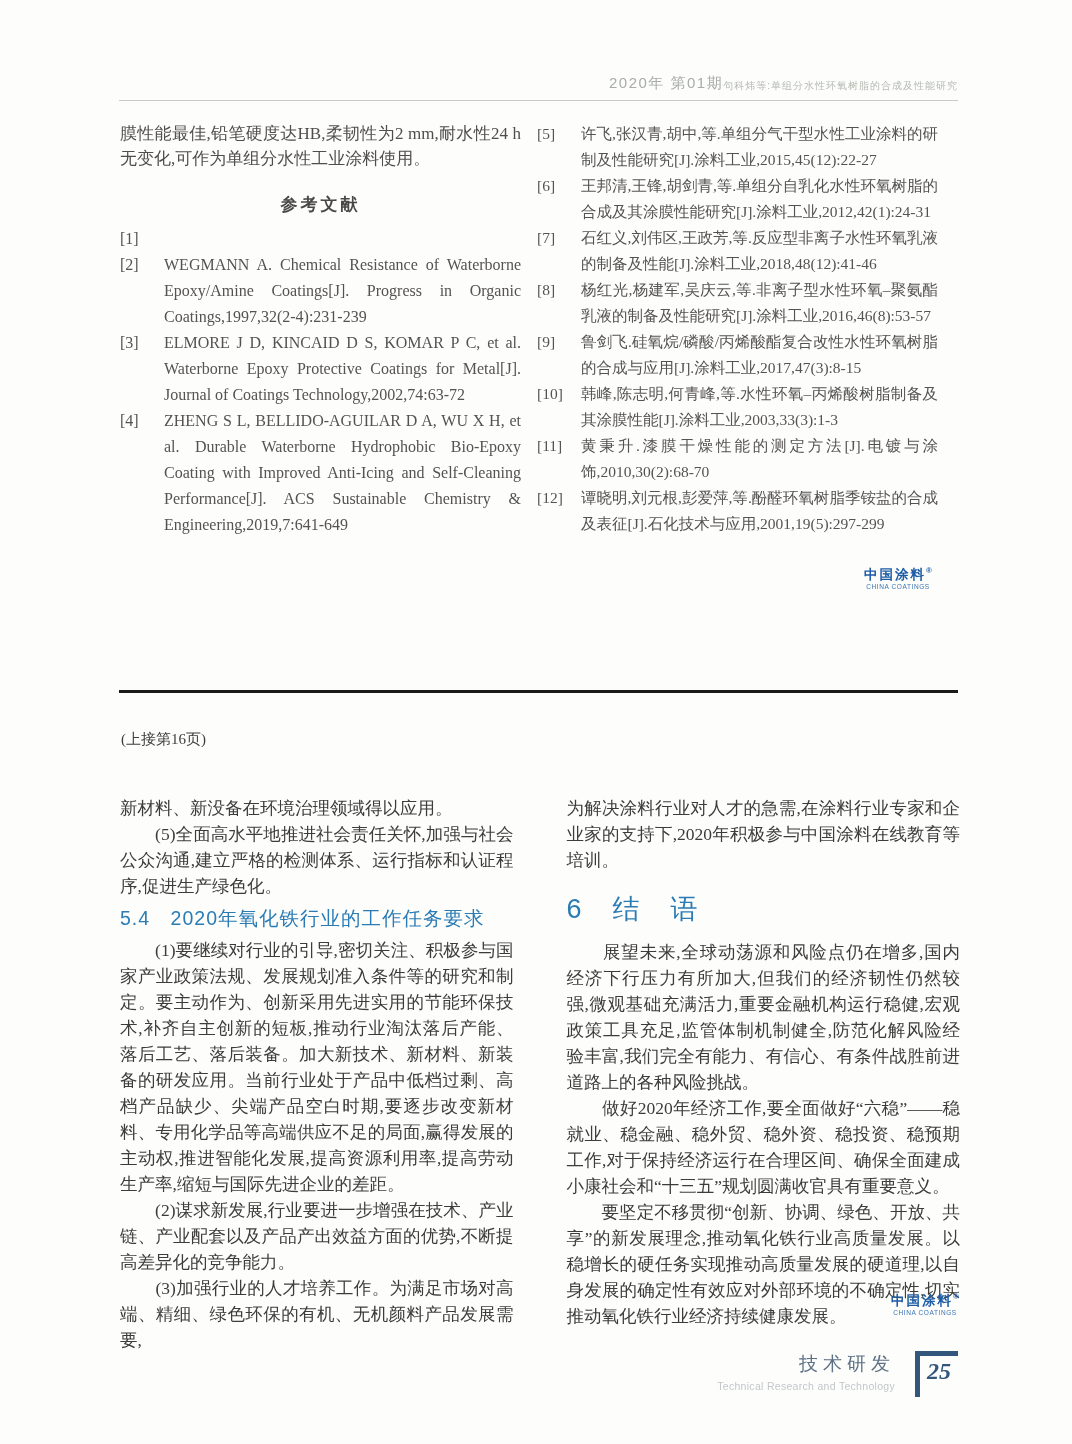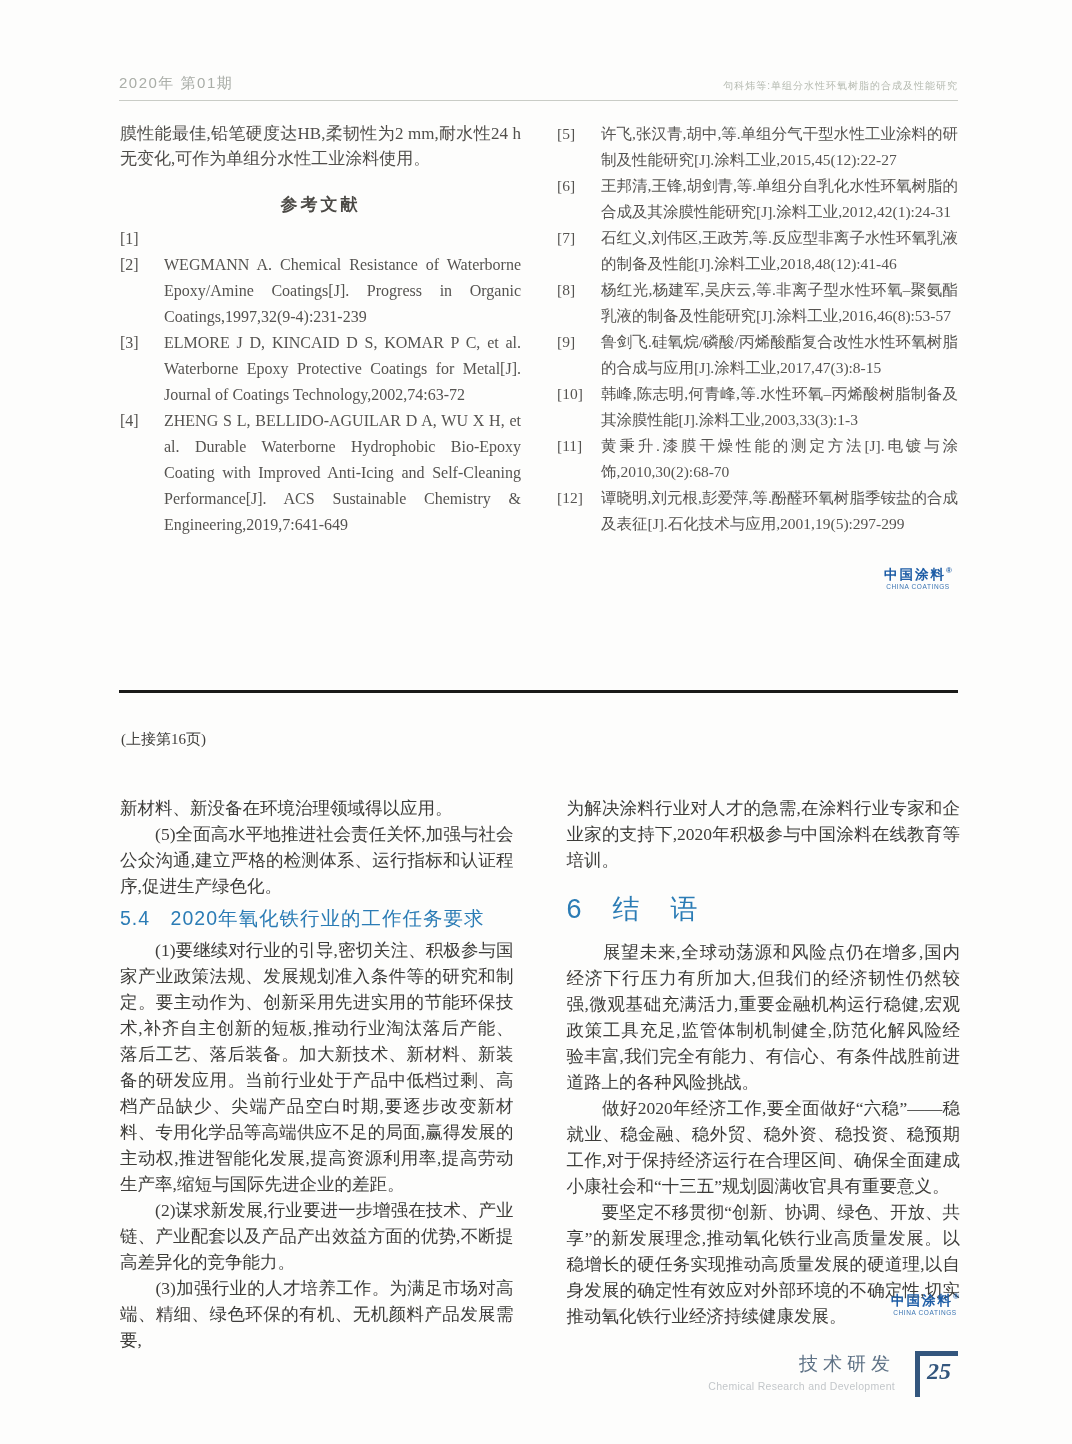--- a/index.html
+++ b/index.html
@@ -9,30 +9,30 @@
     width: 1072px; height: 1444px;
     margin: 0 auto;
     background: #fdfdfc;
     overflow: hidden;
     font-family: "Liberation Serif", "DejaVu Serif", serif;
   }
 
   
   .header {
     position: absolute; top: 74px; left: 119px; width: 839px;
-    display: flex; justify-content: space-between; align-items: flex-end;
+    display: flex; justify-content: flex-end; align-items: flex-end;
     padding-bottom: 7px;
     border-bottom: 1.5px solid #c9ccc6;
     font-family: "Liberation Sans", sans-serif;
   }
   .header-left  { font-size: 15px; color: #a9ada7; letter-spacing: 1.5px; }
   .header-right { font-size: 10px; color: #b5bab0; letter-spacing: 1px; }
 
   
-  .top-cols { position: absolute; top: 121px; left: 120px; width: 838px; display: flex; gap: 36px; }
+  .top-cols { position: absolute; top: 121px; left: 120px; width: 838px; display: flex; gap: 16px; }
   .col { width: 401px; }
   .intro {
     margin: 0 0 2px 0;
     font-size: 17px; line-height: 25px;
     color: #504e4a; text-align: justify;
   }
   .refs-title {
     text-align: center; font-weight: bold;
     font-size: 17px; color: #4a4844;
     letter-spacing: 3px;
@@ -109,21 +109,21 @@
       <p class="intro">膜性能最佳,铅笔硬度达HB,柔韧性为2 mm,耐水性24 h无变化,可作为单组分水性工业涂料使用。</p>
       <div class="refs-title">参考文献</div>
       <div>
 
           <div class="ref">
             <span class="ref-num">[1]</span>
           </div>
 
           <div class="ref">
             <span class="ref-num">[2]</span>
-            <span class="ref-text">WEGMANN A. Chemical Resistance of Waterborne Epoxy/Amine Coatings[J]. Progress in Organic Coatings,1997,32(9-4):231-239</span>
+            <span class="ref-text">WEGMANN A. Chemical Resistance of Waterborne Epoxy/Amine Coatings[J]. Progress in Organic Coatings,1997,32(2-4):231-239</span>
           </div>
 
           <div class="ref">
             <span class="ref-num">[3]</span>
             <span class="ref-text">ELMORE J D, KINCAID D S, KOMAR P C, et al. Waterborne Epoxy Protective Coatings for Metal[J]. Journal of Coatings Technology,2002,74:63-72</span>
           </div>
 
           <div class="ref">
             <span class="ref-num">[4]</span>
             <span class="ref-text">ZHENG S L, BELLIDO-AGUILAR D A, WU X H, et al. Durable Waterborne Hydrophobic Bio-Epoxy Coating with Improved Anti-Icing and Self-Cleaning Performance[J]. ACS Sustainable Chemistry &amp; Engineering,2019,7:641-649</span>
@@ -206,20 +206,20 @@
   <div class="logo-slot-2">
     <div class="logo">
       <div class="logo-zh"><span>中国涂料</span><span class="logo-reg">®</span></div>
       <div class="logo-en">CHINA COATINGS</div>
     </div>
   </div>
 
   <div class="footer">
     <div class="footer-text">
       <div class="footer-zh">技术研发</div>
-      <div class="footer-en">Chemical Research and Development</div>
+      <div class="footer-en">Technical Research and Technology</div>
     </div>
     <div class="page-num-box">
       <span class="page-num">25</span>
     </div>
   </div>
 
 </div>
 
 </body></html>

